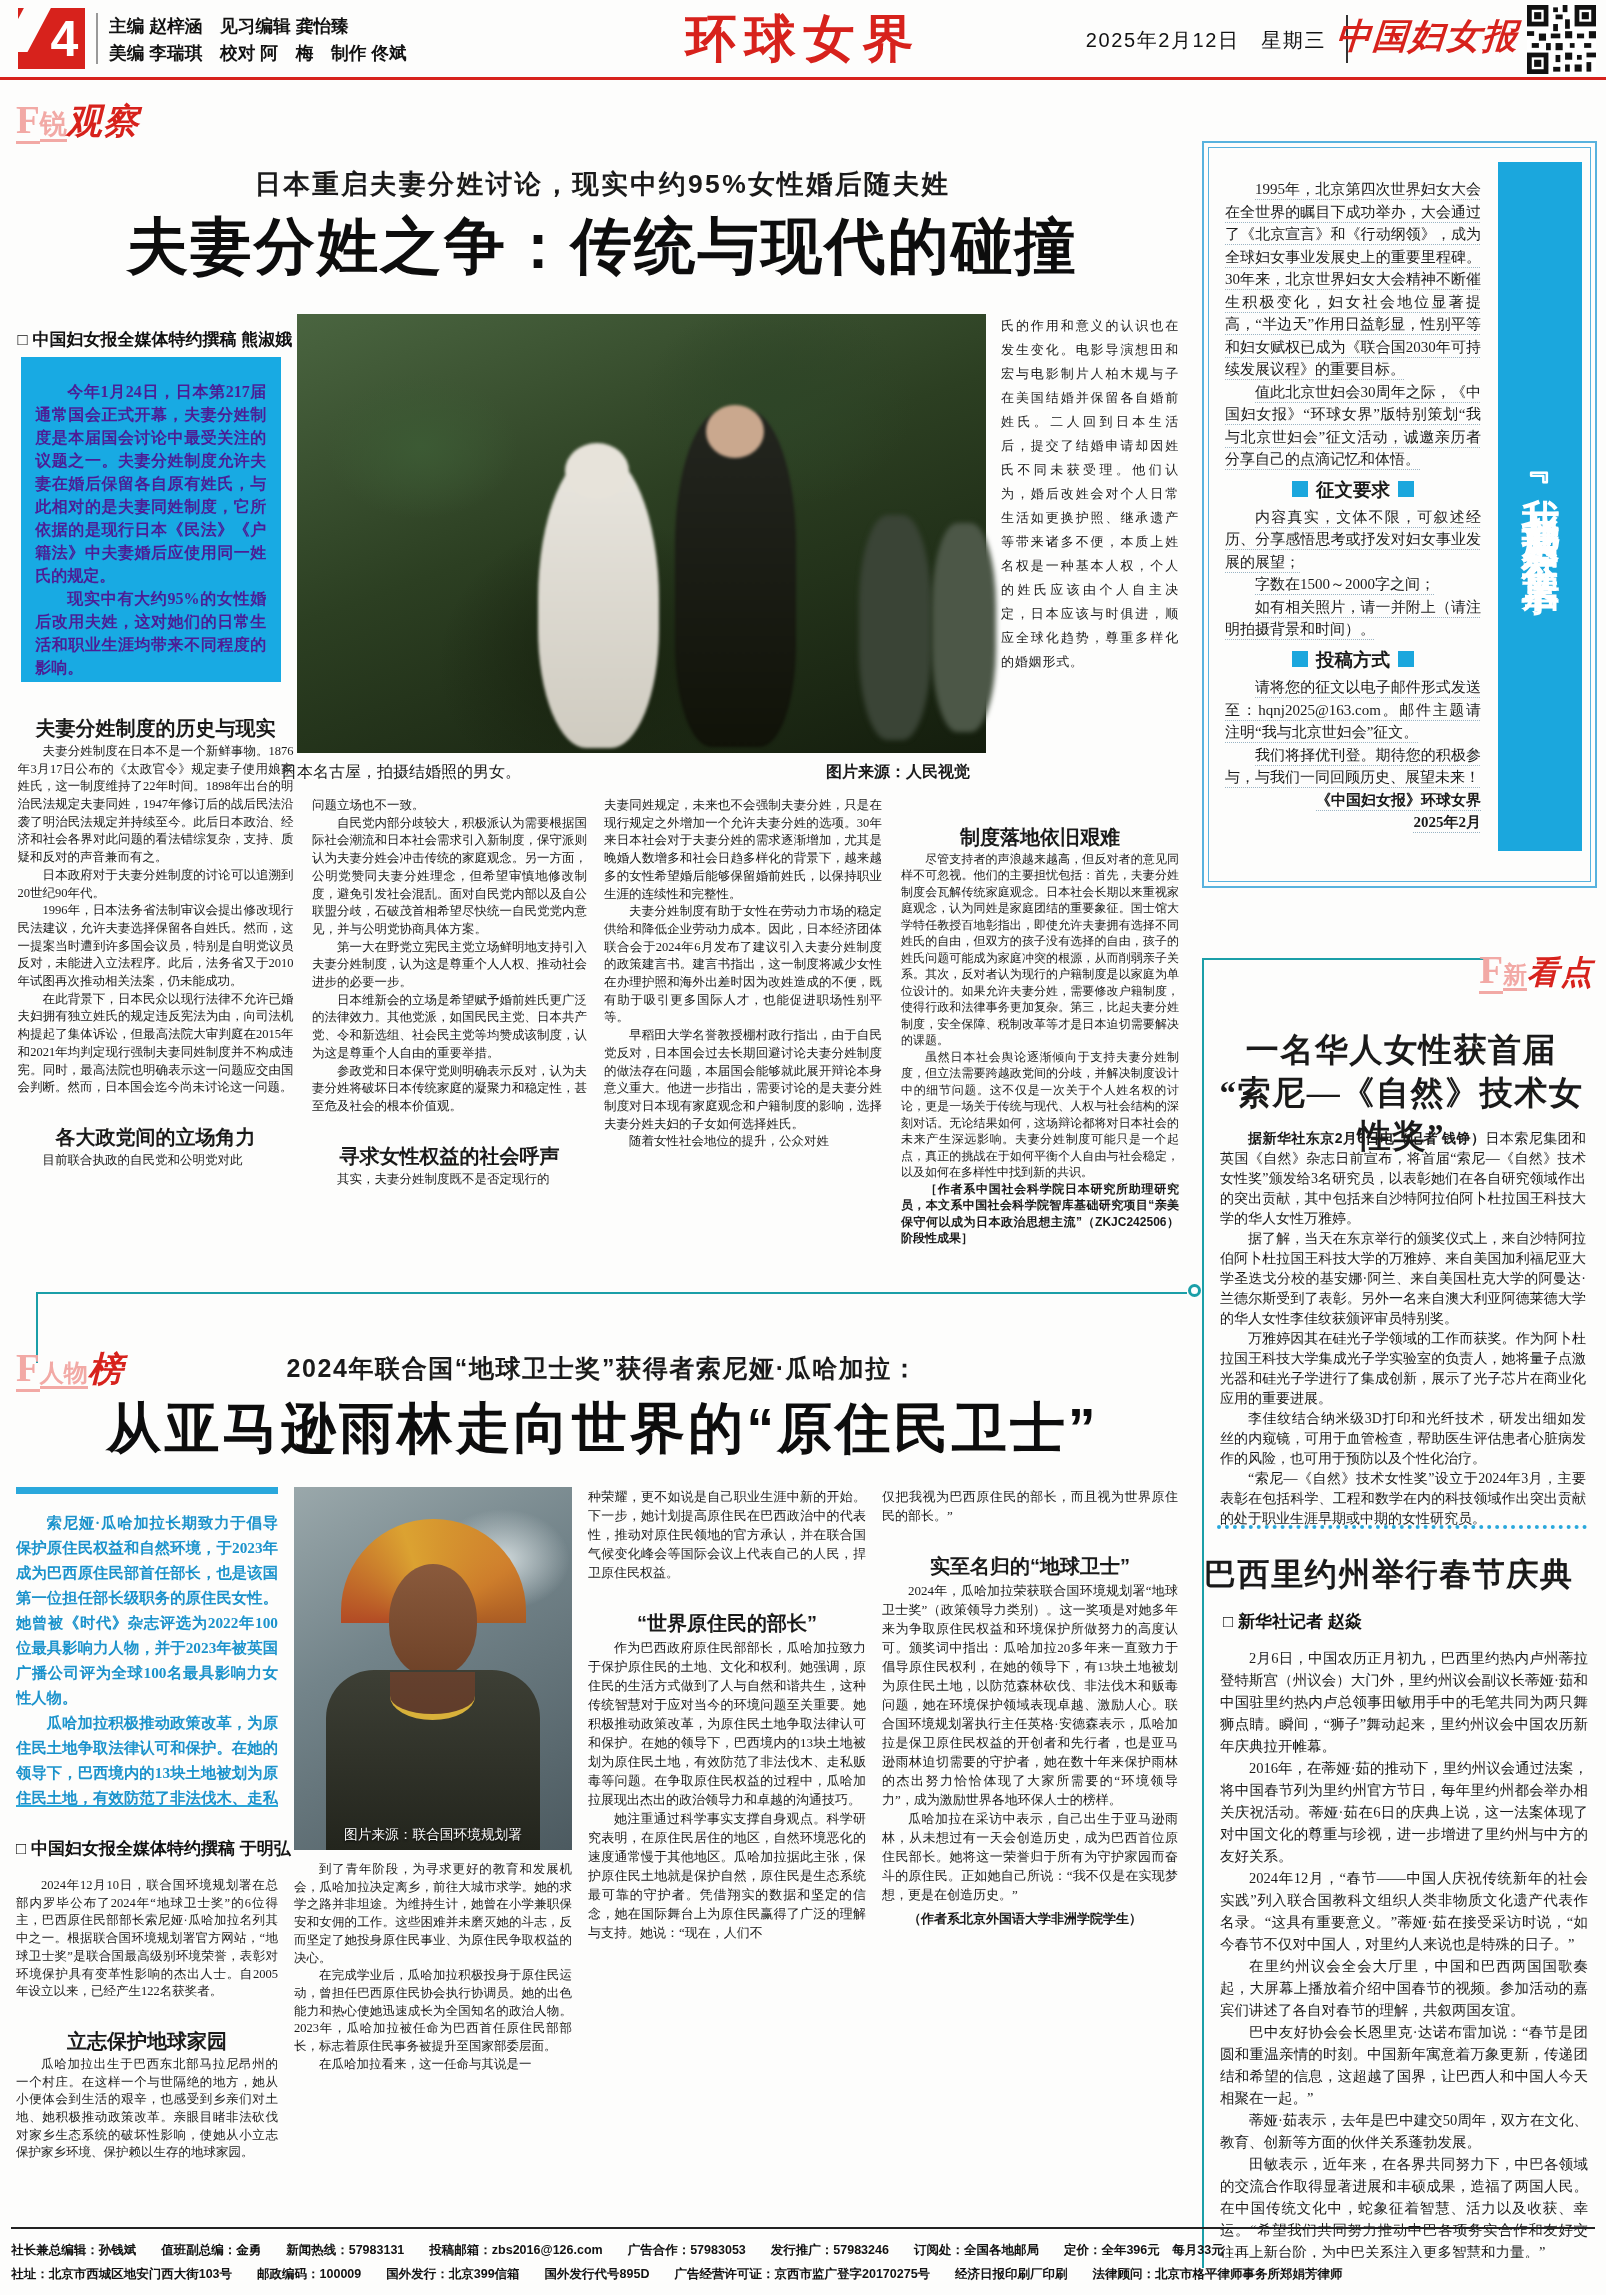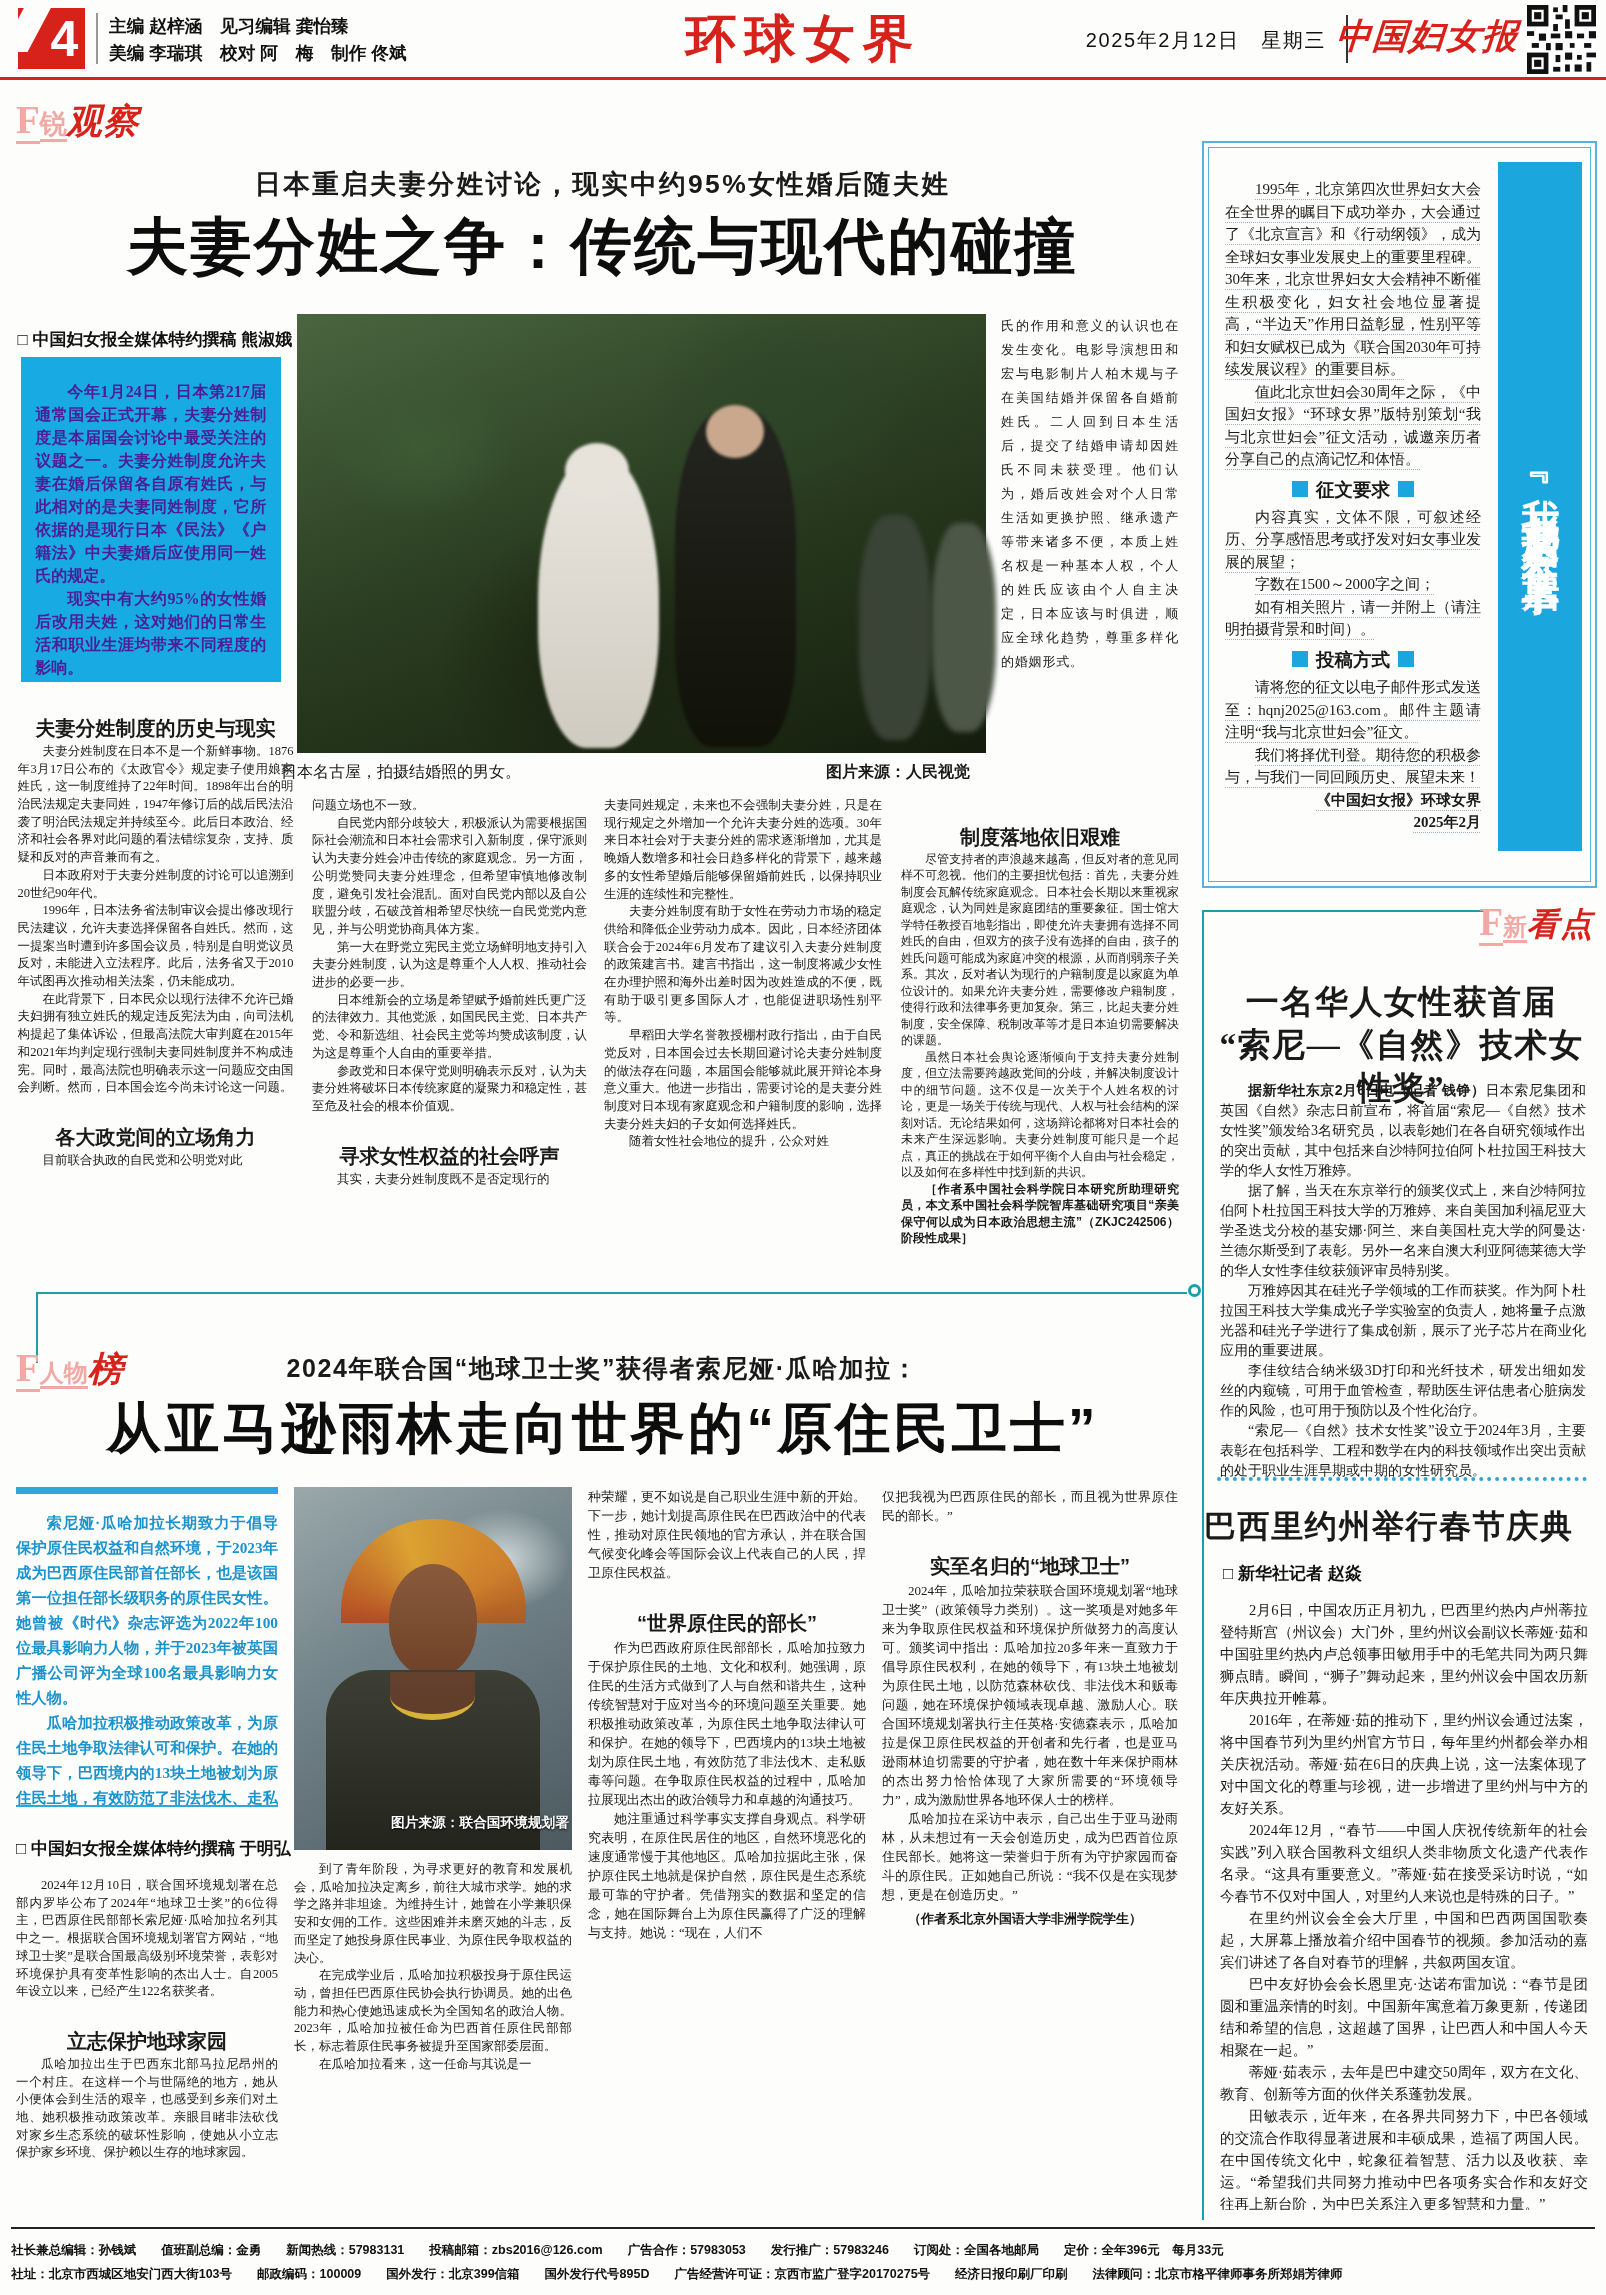--- a/index.html
+++ b/index.html
@@ -77,21 +77,21 @@
   .call-text p { text-indent:2em; text-decoration:underline dotted #9ab4c4 1.2px; text-underline-offset:4.8px; }
   .call-label { text-align:center; font-family:"Liberation Sans",sans-serif; font-weight:900; font-size:18.5px; margin:8px 0 4.8px; text-indent:0 !important; }
   .sq { display:inline-block; width:16px; height:16px; background:#1ba7dd; vertical-align:-1.6px; margin:0 8px; }
   .call-sign { text-align:right; font-weight:700; text-indent:0 !important; text-decoration:underline dotted #9ab4c4 1.2px; text-underline-offset:4.8px; }
   .vstrip { position:absolute; right:13px; top:19px; width:84px; height:689px; background:#1ba7dd; }
   .vstrip span { position:absolute; left:50%; top:50%; transform:translate(-50%,-50%);
                  writing-mode:vertical-rl; text-orientation:upright; color:#fff; font-weight:900;
                  font-size:38px; letter-spacing:7.2px; font-family:"Liberation Serif",serif; white-space:nowrap; }
 
   
-  .news { left:1202px; top:910px; width:397px; height:1310px; border-left:2.4px solid #1b9fa8;text-decoration:underline; }
+  .news { left:1202px; top:958px; width:397px; height:1310px; border-left:2.4px solid #1b9fa8;text-decoration:underline; }
   .news-topline { position:absolute; left:0; top:0; width:281px; height:2.4px; background:#1b9fa8; }
   .news .mark { position:absolute; right:4.8px; top:-11.2px; font-size:32px; }
   .n2h { position:absolute; left:0; top:71px; width:100%; text-align:center; font-weight:900;
          font-size:33px; line-height:43px; font-family:"Liberation Serif",serif; letter-spacing:1.6px; }
   .n2body { position:absolute; left:16px; top:170px; width:366px; height:400px; overflow:hidden;
             font-size:14px; line-height:20px; text-align:justify; }
   .n2body p { text-indent:2em; }
   .n2body .lead { font-family:"Liberation Sans",sans-serif; font-weight:700; }
   .dotsep { position:absolute; left:13px; top:567px; width:370px; border-top:4px dotted #2aa8dc; }
   .n3h { position:absolute; left:0; top:595px; width:100%; font-family:"Liberation Sans",sans-serif;
@@ -119,22 +119,22 @@
   .photo2 { left:278px; top:193px; width:278px; height:363px;
             background:radial-gradient(ellipse 96px 72px at 75% 20%, #cfd8da, transparent 70%),
                        linear-gradient(150deg,#9aa8ab 0%, #73848a 40%, #4c5a60 100%); }
   .hd-arc { position:absolute; left:47px; top:32px; width:185px; height:104px; border-radius:92px 92px 0 0;
             background:conic-gradient(from -90deg at 50% 100%, #b5471f, #e0a32c, #cf7a24, #8c3a1a, #e0a32c, #b5471f);
             opacity:.95; }
   .hd-face { position:absolute; left:95px; top:77px; width:88px; height:112px; border-radius:50% 50% 45% 45%; background:linear-gradient(#8a5a3c,#6e4228); }
   .hd-body { position:absolute; left:32px; top:183px; width:214px; height:180px; border-radius:48px 48px 0 0;
              background:linear-gradient(#3d3f35,#23251d); }
   .hd-bead { position:absolute; left:96px; top:185px; width:85px; height:48px; border-radius:0 0 50% 50%; background:#b3452155; border-bottom:6.4px solid #d8b13a; }
-  .cap2 { position:absolute; left:0; bottom:18px; width:100%; text-align:center; color:#fff;
-          font-family:"Liberation Sans",sans-serif; font-weight:700; font-size:13.7px; text-shadow:0 0.8px 2.4px #000;margin-left:47px; }
+  .cap2 { position:absolute; left:0; bottom:6px; width:100%; text-align:center; color:#fff;
+          font-family:"Liberation Sans",sans-serif; font-weight:400; font-size:13.7px; text-shadow:0 0.8px 2.4px #000; }
   .d2 { left:278px; top:567px; width:278px; height:360px; }
   .d3 { left:572px; top:193px; width:278px; height:734px; font-size:13px !important; line-height:19px !important; }
   .d4 { left:866px; top:193px; width:296px; height:734px; font-size:13px !important; line-height:19px !important; }
   .d4 .note { text-indent:2em; padding-top:4.8px; }
 
   
   .foot-rule { left:11.2px; top:2227px; width:1584px; height:1.6px; background:#222; }
   .footer { left:11.2px; top:2238px; width:1584px; font-family:"Liberation Sans",sans-serif;
             font-size:12.5px; font-weight:600; line-height:24px; color:#111; white-space:nowrap; overflow:hidden; }
 </style>

